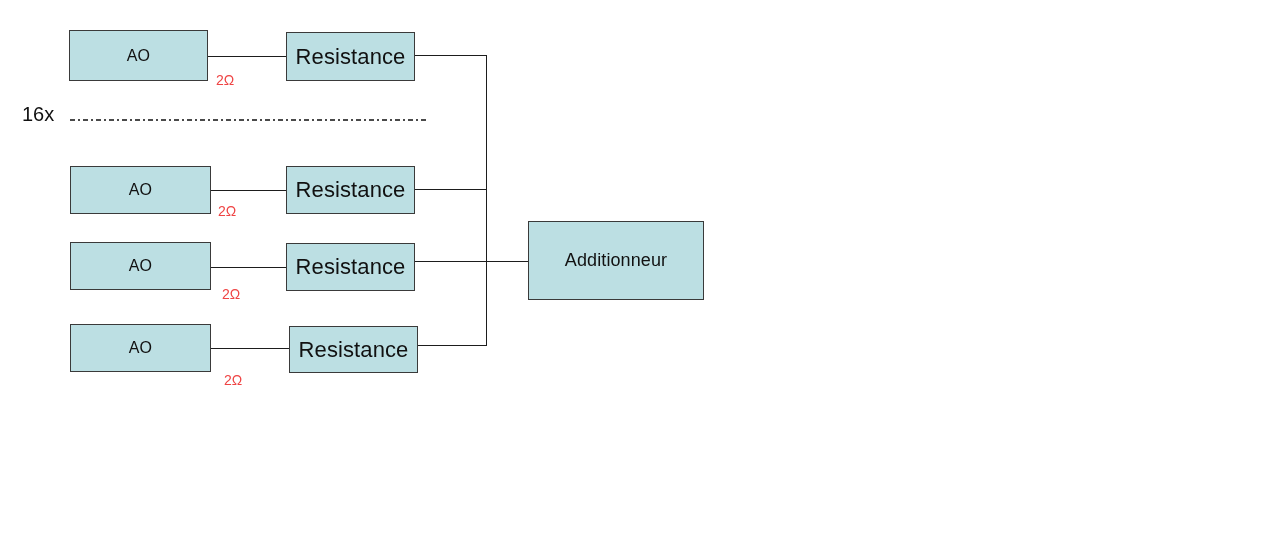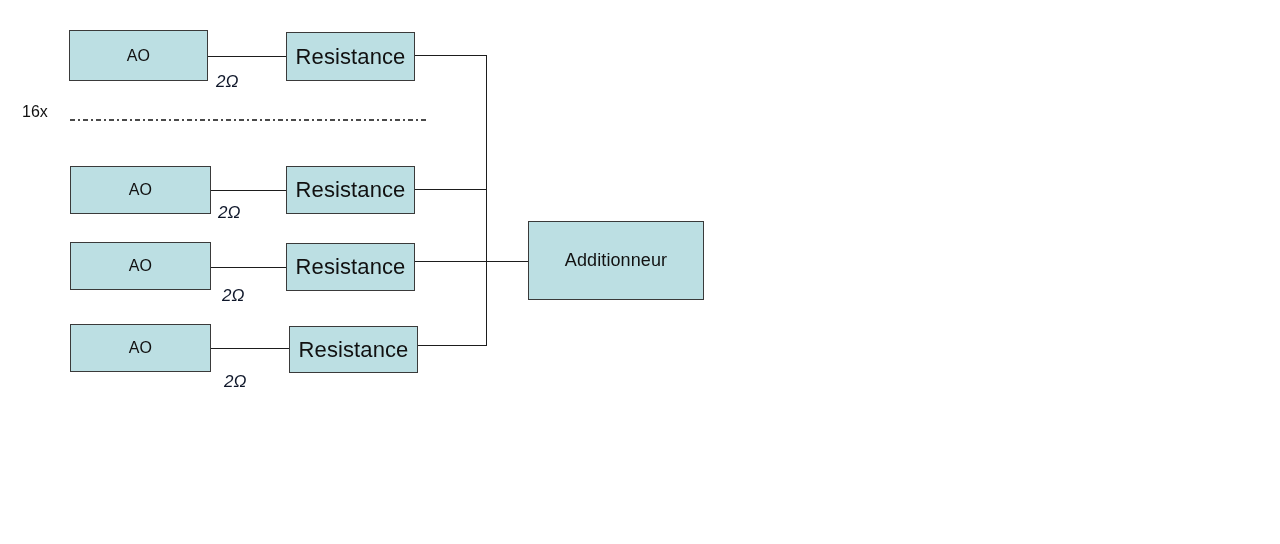--- a/index.html
+++ b/index.html
@@ -67,29 +67,28 @@
   }
   .wire-v {
     position: absolute;
     width: 0;
     border-left: 1.4px solid #1d1d1d;
   }
 
   
   .ohm-label {
     position: absolute;
-    font-size: 17px;
-    color: #0f172a;
+    font-size: 14px;
+    color: #ef4444;
     line-height: 1;
     white-space: nowrap;
-    font-style: italic;
   }
   .repeat-label {
     position: absolute;
-    font-size: 16px;
+    font-size: 20px;
     color: #111111;
     line-height: 1;
     white-space: nowrap;
   }
 
   
   .dashdot {
     position: absolute;
     height: 2px;
     background-image: repeating-linear-gradient(

